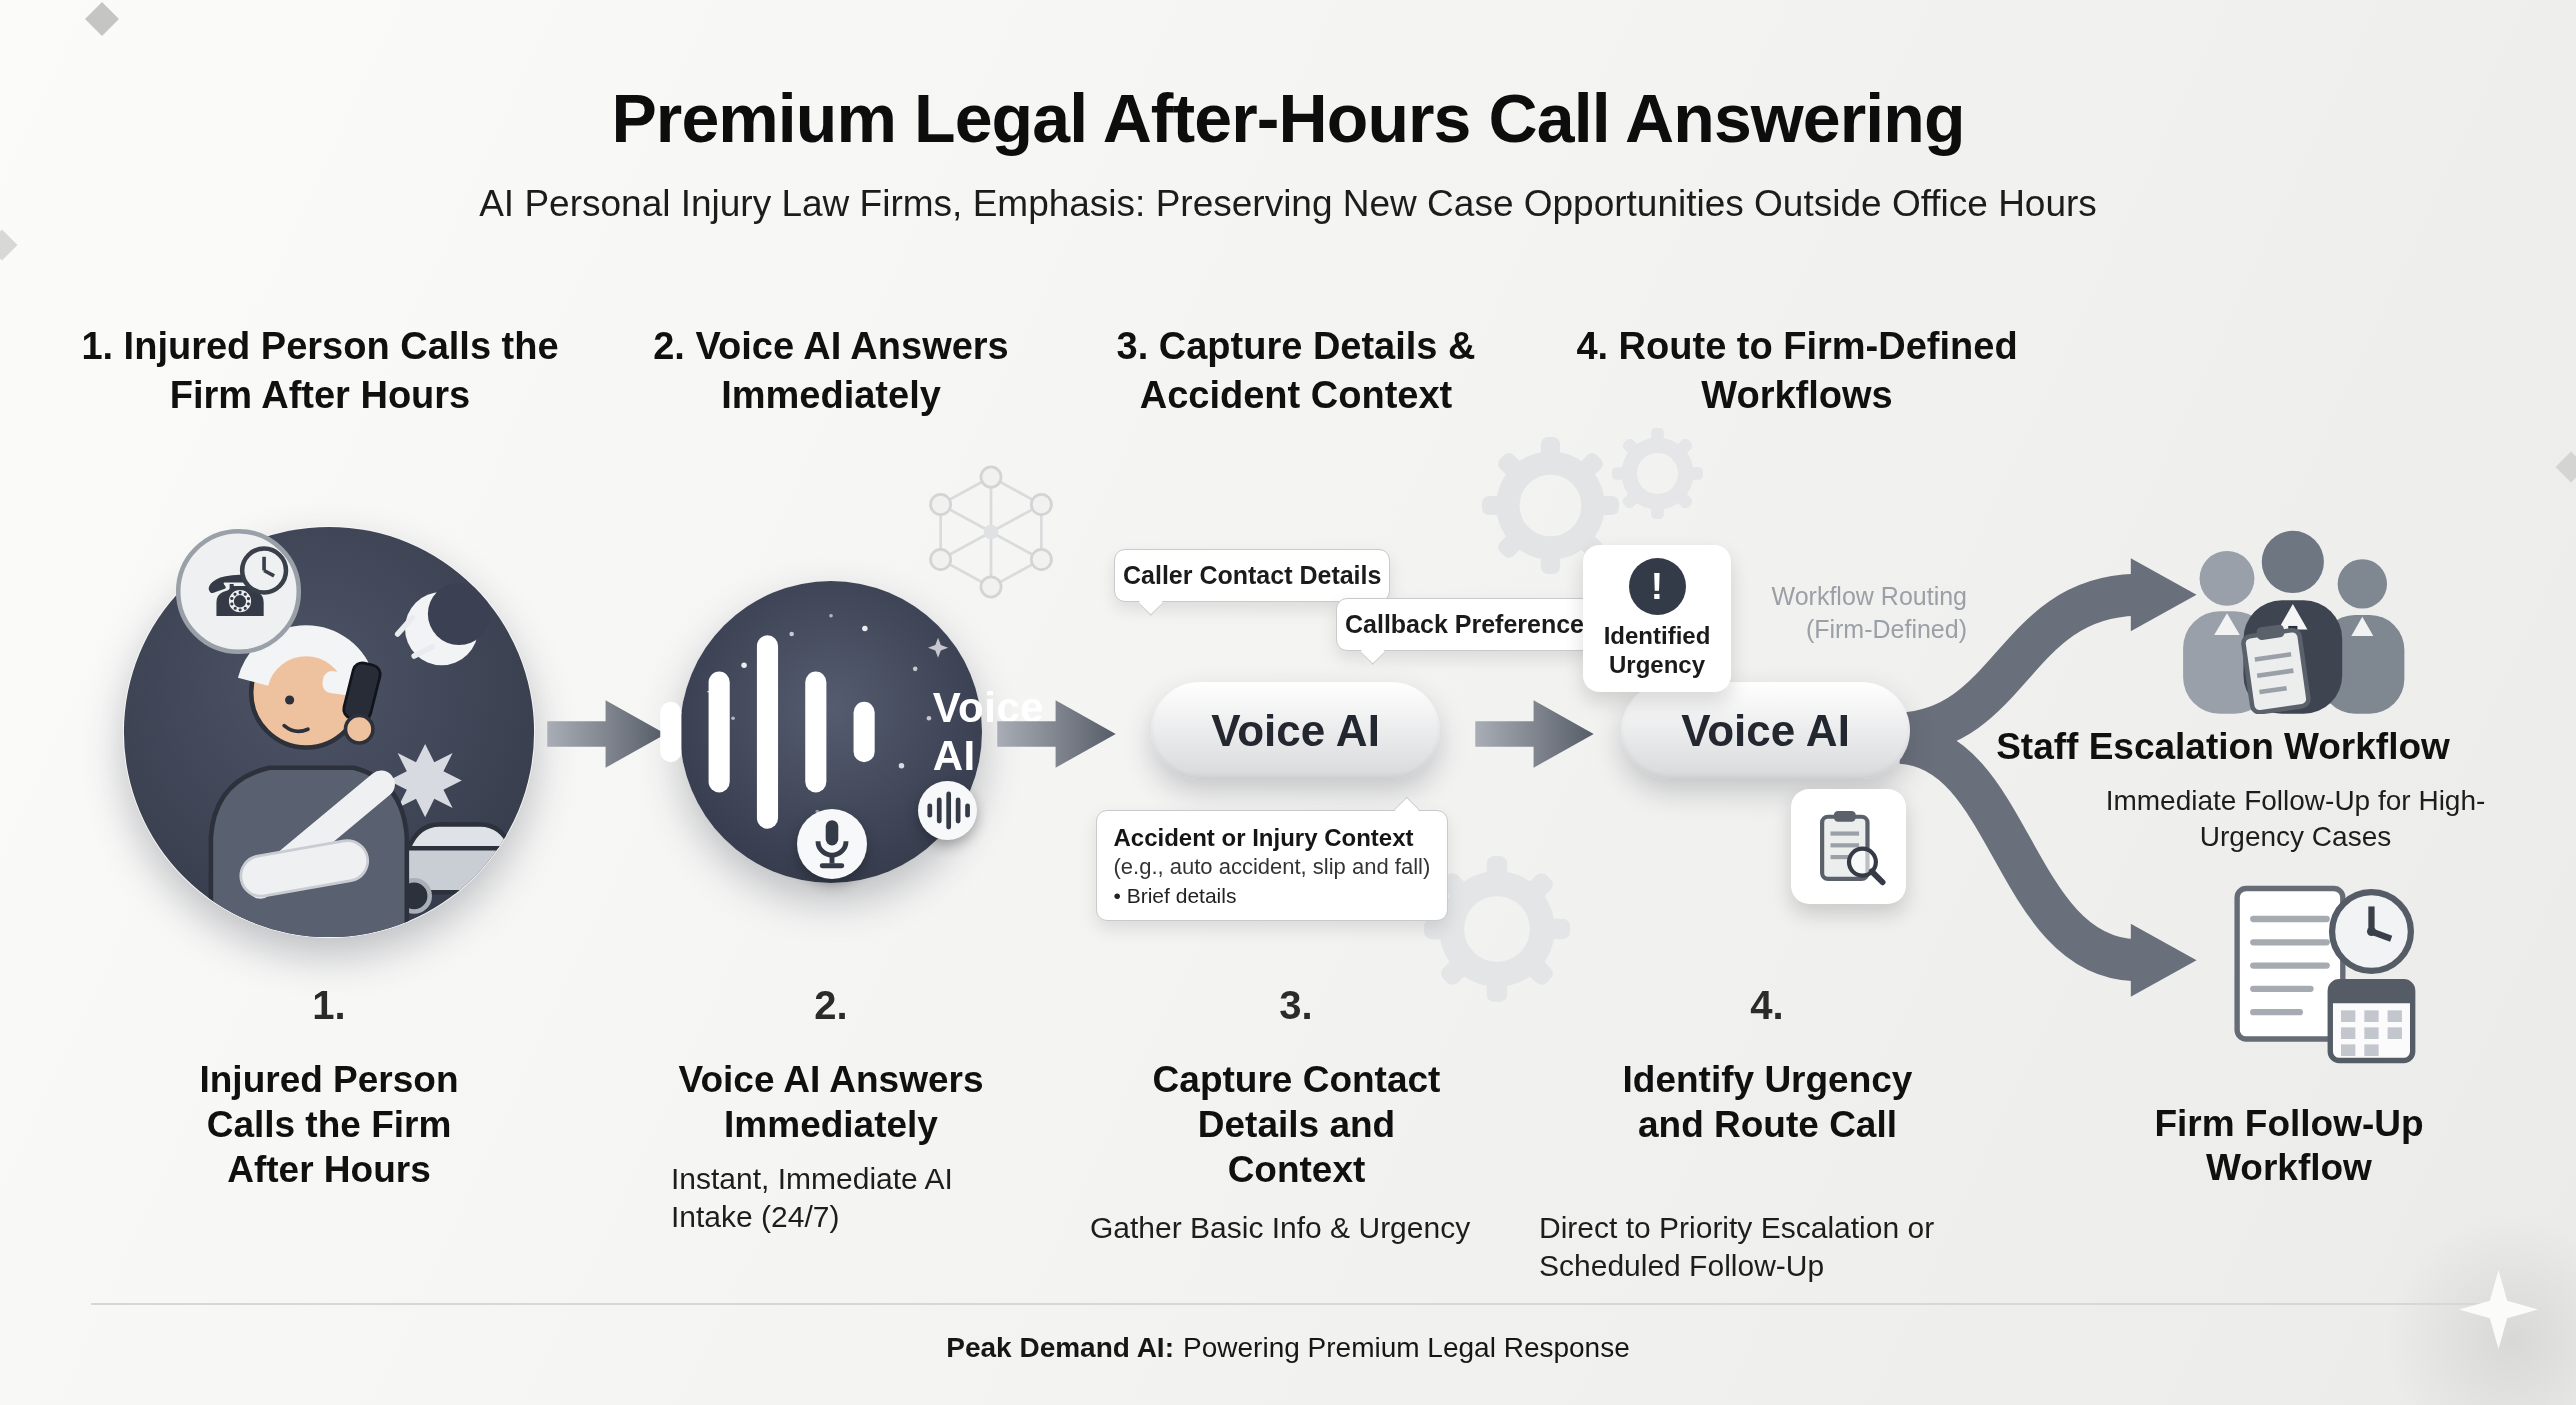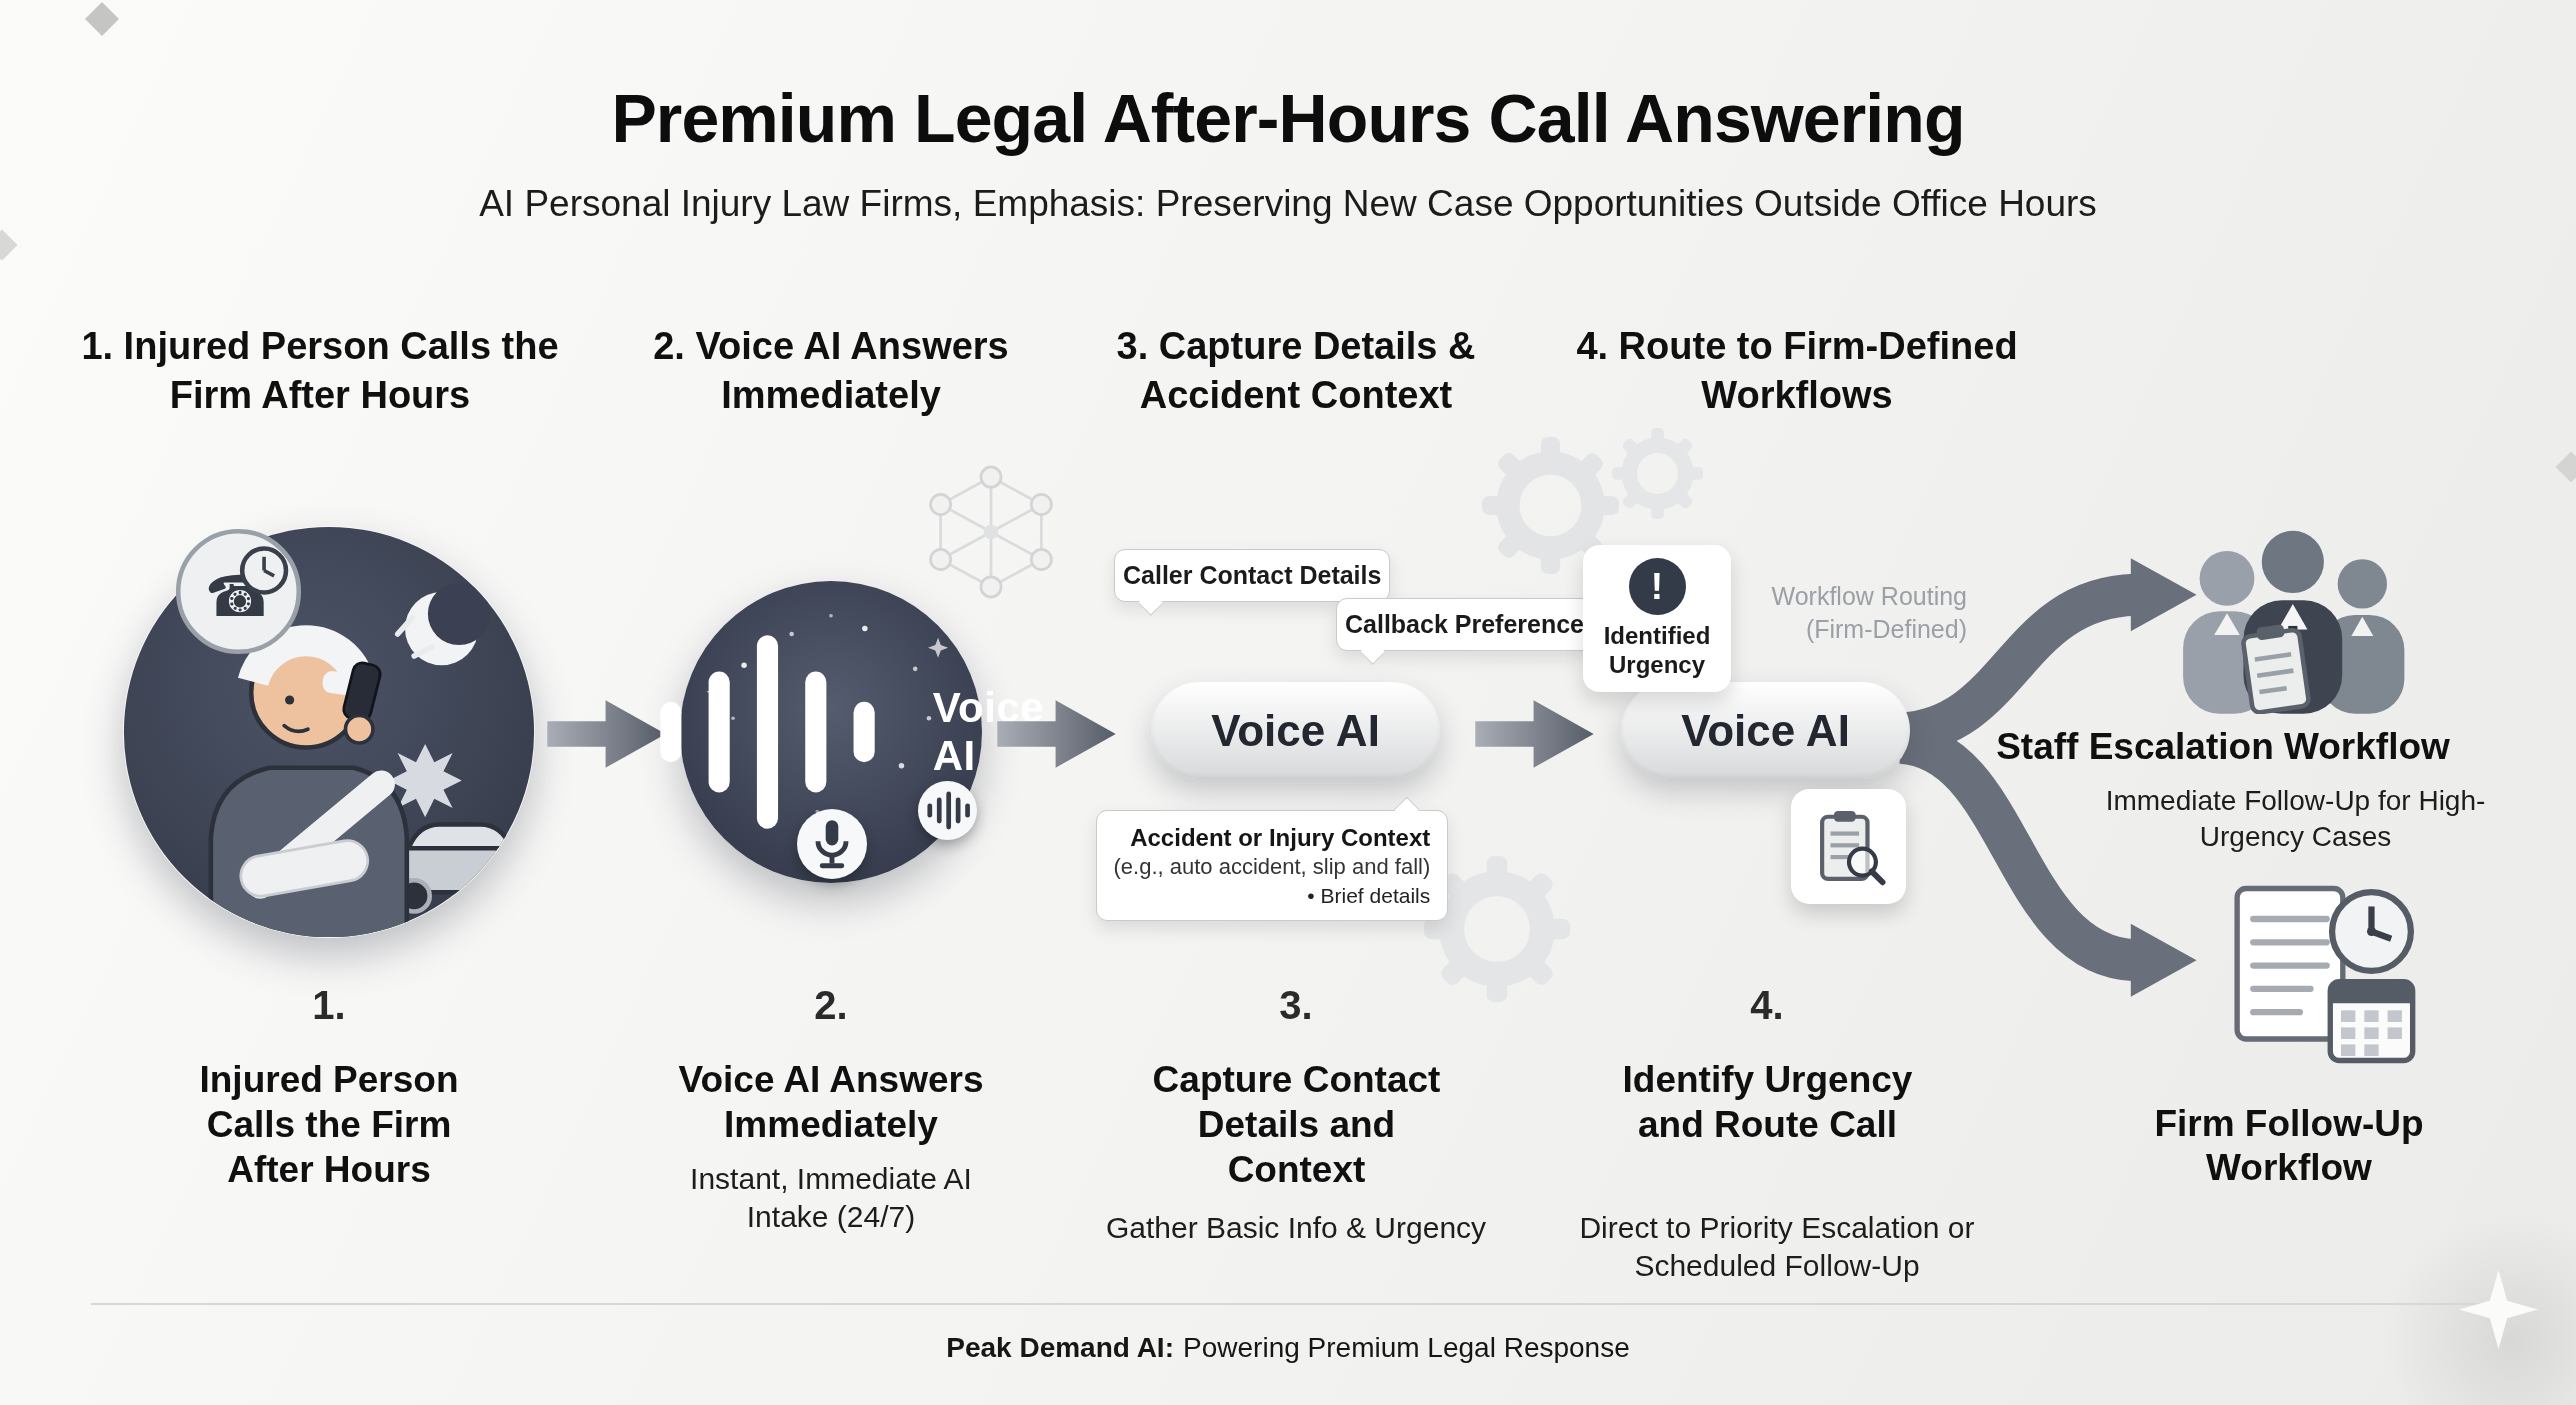--- a/index.html
+++ b/index.html
@@ -18,37 +18,37 @@
         background:linear-gradient(180deg,#ffffff,#d8d9db);
         box-shadow:0 12.8px 27.4px rgba(40,44,54,.22), inset 0 -2.7px 5.5px rgba(0,0,0,.06);
         font-size:44px;font-weight:700;color:#23272f}
   .bubble{position:absolute;background:#fff;border:1.8px solid #c9cacc;border-radius:11px;z-index:2;
           box-shadow:0 7.3px 16.5px rgba(0,0,0,.10);font-size:25px;font-weight:600;color:#1b1b1b;
           padding:11px 8px;white-space:nowrap}
   .bubble::after{content:"";position:absolute;width:16.5px;height:16.5px;background:#fff;
           border-right:1.8px solid #c9cacc;border-bottom:1.8px solid #c9cacc;
           transform:rotate(45deg);bottom:-10px;left:27.4px}
   .bubble.tail-top::after{bottom:auto;top:-10px;right:31px;left:auto;transform:rotate(225deg)}
-  .ctx-bubble{width:max-content;max-width:403px;white-space:normal;text-align:right;padding:12.8px 16.5px}
+  .ctx-bubble{width:max-content;max-width:403px;white-space:normal;text-align:left;padding:12.8px 16.5px}
   .ctx-title{display:block;font-size:24px;font-weight:700;white-space:nowrap;color:#151515}
   .ctx-example{display:block;font-size:22px;font-weight:400;color:#343434;margin-top:1.8px;line-height:1.2}
   .ctx-detail{display:block;font-size:21px;font-weight:400;color:#222;margin-top:3.7px}
   .badge{display:flex;flex-direction:column;align-items:center;background:#fff;border-radius:16.5px;z-index:3;
          box-shadow:0 9.1px 20px rgba(0,0,0,.14);padding:12.8px 9.1px}
   .badge-circle{width:57px;height:57px;border-radius:50%;background:#343b48;color:#fff;font-size:37px;
          font-weight:700;text-align:center;line-height:57px}
   .badge-label{margin-top:7.3px;font-size:24px;font-weight:600;text-align:center;line-height:1.2;color:#1a1a1a}
   .routing-note{font-size:25px;color:#9aa0a6;text-align:right;line-height:1.3;font-weight:500}
   .round-badge{position:absolute;background:#f7f8f9;border-radius:50%;box-shadow:0 5.5px 12.8px rgba(0,0,0,.28);
          display:flex;align-items:center;justify-content:center}
   .icon-card{background:#fff;border-radius:18.3px;box-shadow:0 9.1px 20px rgba(0,0,0,.16);z-index:3;
          display:flex;align-items:center;justify-content:center}
   .cap-num{font-size:40px;font-weight:700;color:#2b2b2b;text-align:center}
   .cap-title{font-size:37px;font-weight:700;text-align:center;line-height:1.22;color:#101010}
-  .cap-sub{font-size:30px;font-weight:400;text-align:center;line-height:1.26;color:#1d1d1d}
+  .cap-sub{font-size:30px;font-weight:400;text-align:left;line-height:1.26;color:#1d1d1d}
   .out-title{font-size:37px;font-weight:700;text-align:center;line-height:1.2;color:#101010}
   .out-sub{font-size:28px;font-weight:400;text-align:center;line-height:1.28;color:#1d1d1d}
   .gear{color:#dfe0e3;z-index:0}
   .gear svg{display:block;width:100%;height:100%}
   .divider{height:1.8px;background:#d7d7d5}
   .footer{top:1332px;left:0;width:100%;text-align:center;font-size:28px;color:#161616}
   .footer .brand{font-weight:700;margin-right:9.1px}
   .deco{transform:rotate(45deg);z-index:0}
   .sparkle{clip-path:polygon(50% 0,61% 39%,100% 50%,61% 61%,50% 100%,39% 61%,0 50%,39% 39%);
            background:#fbfbfa;filter:drop-shadow(0 1.8px 5.5px rgba(0,0,0,.12));z-index:2}

